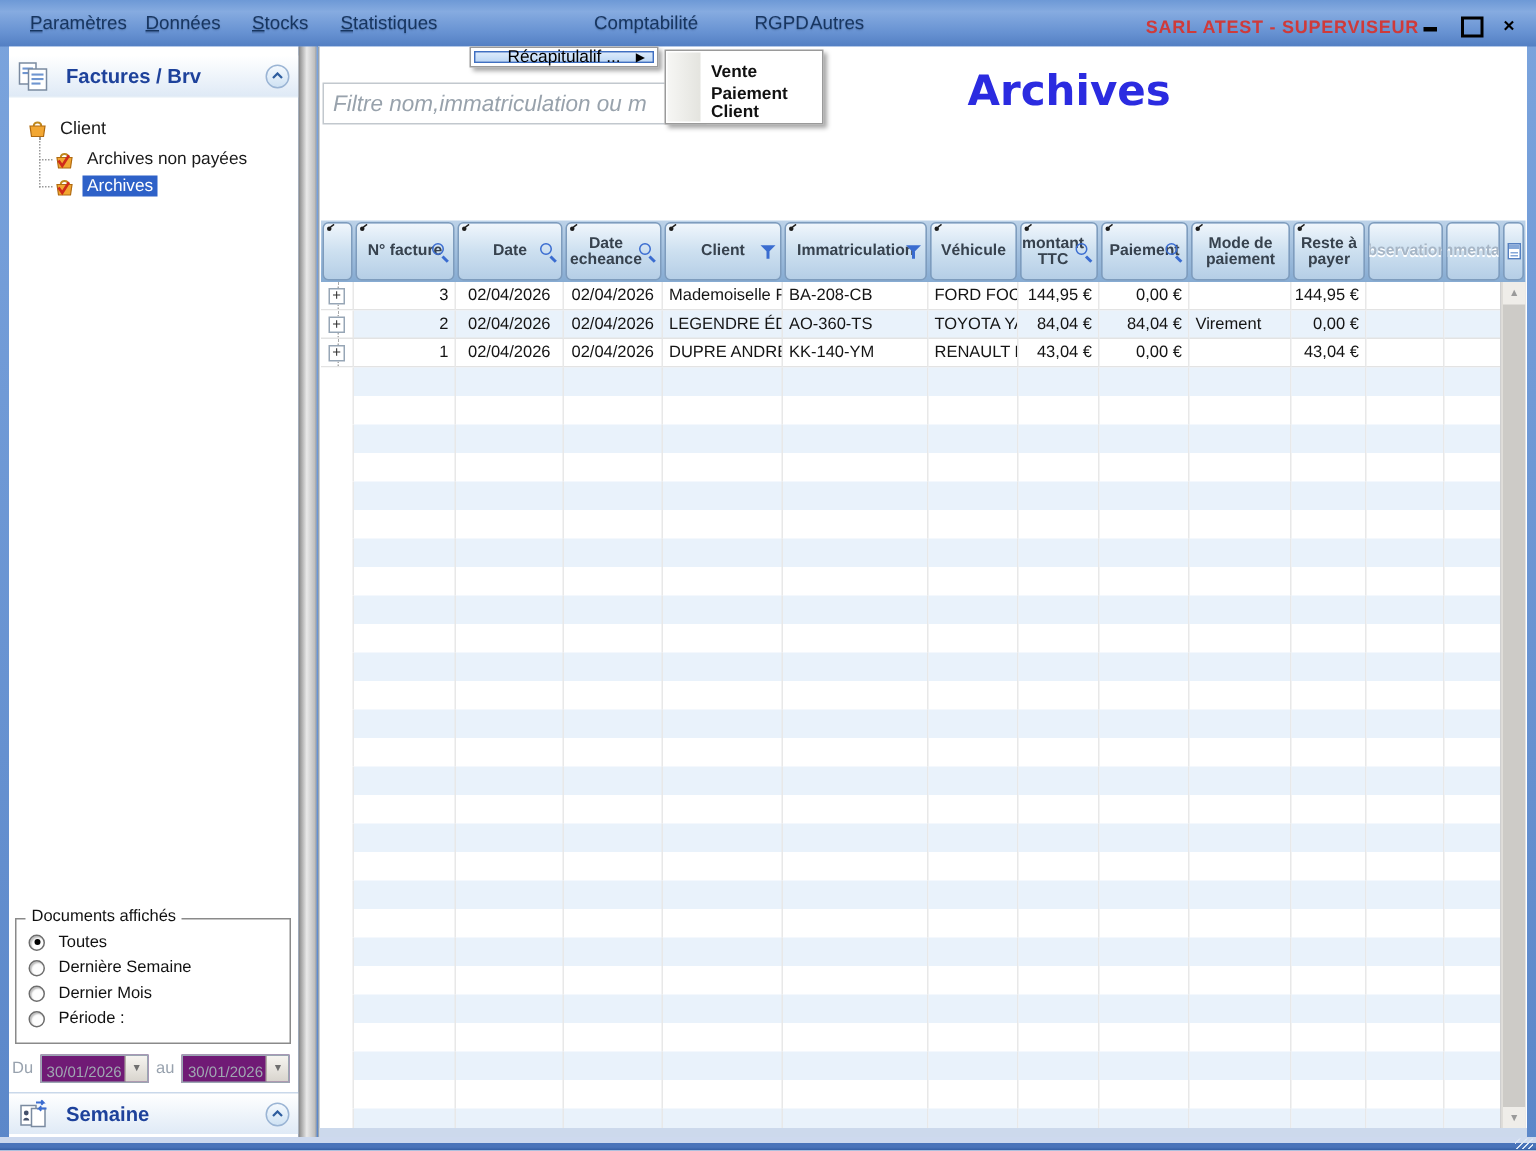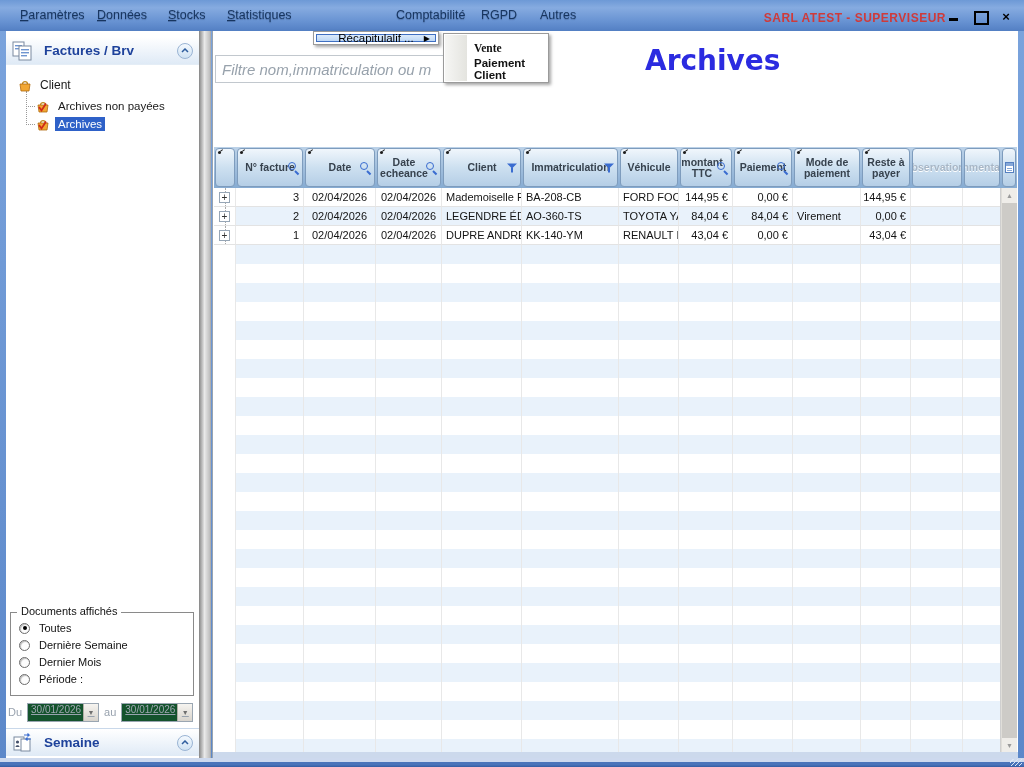--- a/index.html
+++ b/index.html
@@ -28,21 +28,21 @@
   .dropdown-item{position:absolute;left:2px;right:2px;top:2px;bottom:2px;
     border:1px solid #3f6fc1;background:linear-gradient(180deg,#dcebfb,#bdd7f5);
     display:flex;align-items:center;justify-content:center;font-size:11.5px;color:#000;}
   .submenu-arrow{position:absolute;right:5px;top:50%;transform:translateY(-50%);font-size:8px;color:#000;}
   .submenu{position:absolute;left:443px;top:33px;width:106px;height:50px;background:#fff;
     border:1px solid #9a9a9a;box-shadow:2px 2px 3px rgba(0,0,0,.35);z-index:60;}
   .submenu-gutter{position:absolute;left:1px;top:1px;bottom:1px;width:22px;
     background:linear-gradient(90deg,#f6f6f4,#e4e4df);}
   .submenu-item{position:absolute;left:30px;height:18px;display:flex;align-items:center;
     font-size:11.5px;font-weight:600;color:#111;}
-  .submenu-item.i0{top:5px;font-family:Liberation Serif, serif;} .submenu-item.i1{top:26px;}
+  .submenu-item.i0{top:5px;} .submenu-item.i1{top:26px;}
   
   .sidebar{position:absolute;left:6px;top:31px;width:193px;bottom:9px;background:#fff;}
   .side-header{position:absolute;left:0;right:0;height:28px;
     background:linear-gradient(180deg,#ffffff,#dfeaf6);display:flex;align-items:center;}
   .side-header.top{top:6px;border-bottom:1px solid #e4edf6;}
   .side-header.bottom{bottom:2px;border-top:1px solid #c9d8ea;}
   .side-title{font-size:13.5px;font-weight:700;color:#1e429b;margin-left:10px;}
   .side-icon{margin-left:6px;flex:0 0 auto;}
   .chev-btn{position:absolute;right:6px;top:50%;transform:translateY(-50%);width:16px;height:16px;
     border:1px solid #9ab4d4;border-radius:50%;background:linear-gradient(180deg,#f4f9fe,#cfe2f3);
@@ -65,22 +65,22 @@
   .radio-row{position:absolute;left:8px;display:flex;align-items:center;gap:9px;
     font-size:11px;color:#111;cursor:default;}
   .radio-row.r0{top:9px;} .radio-row.r1{top:26px;} .radio-row.r2{top:43px;} .radio-row.r3{top:60px;}
   .radio{width:11px;height:11px;border-radius:50%;border:1px solid #6d6d6d;background:#fdfdfd;
     box-shadow:inset 1px 1px 1px rgba(0,0,0,.25);position:relative;flex:0 0 auto;}
   .radio.checked::after{content:"";position:absolute;left:2.5px;top:2.5px;width:4px;height:4px;
     border-radius:50%;background:#000;}
   
   .date-row{position:absolute;left:2px;top:671px;right:2px;height:20px;display:flex;
     align-items:center;gap:5px;font-size:11px;color:#98a2ae;}
-  .combo{width:72px;height:19px;border:1px solid #9aa6b2;background:#14532d;display:flex;
-    align-items:flex-start;position:relative;text-decoration:underline;}
+  .combo{width:72px;height:19px;border:1px solid #9aa6b2;background:#701a75;display:flex;
+    align-items:flex-end;position:relative;}
   .combo-val{flex:1;font-size:10px;color:#a0a8b2;padding-left:3px;white-space:nowrap;overflow:hidden;}
   .combo-btn{width:15px;height:100%;border-left:1px solid #b2aea6;
     background:linear-gradient(180deg,#f6f4f0,#d8d4cd);display:flex;align-items:center;justify-content:center;
     font-size:7px;color:#6f6f6f;}
   
   .side-scroll{position:absolute;left:199px;top:31px;width:12px;bottom:9px;
     border-left:1px solid #8e8e8e;border-right:1px solid #aeaeae;
     background:linear-gradient(90deg,#979797,#e9e9e9 45%,#bdbdbd);}
   
   .main{position:absolute;left:212px;top:31px;right:6px;bottom:9px;background:#fff;
@@ -153,21 +153,21 @@
 
 <div class="window">
 
   <div class="titlebar">
     <span class="menu-item accel" style="left:20px">Paramètres</span>
     <span class="menu-item accel" style="left:97px">Données</span>
     <span class="menu-item accel" style="left:168px">Stocks</span>
     <span class="menu-item accel" style="left:227px">Statistiques</span>
     <span class="menu-item active" style="left:306px">Trésorerie</span>
     <span class="menu-item" style="left:396px">Comptabilité</span>
-    <span class="menu-item" style="left:481px">RGPD</span>
+    <span class="menu-item" style="left:503px">RGPD</span>
     <span class="menu-item" style="left:540px">Autres</span>
     <span class="user-label">SARL ATEST  -  SUPERVISEUR</span>
     <span class="win-controls">
       <span class="wc wc-min"></span>
       <span class="wc wc-max"></span>
       <span class="wc">×</span>
     </span>
   </div>
 
   <div class="dropdown">

